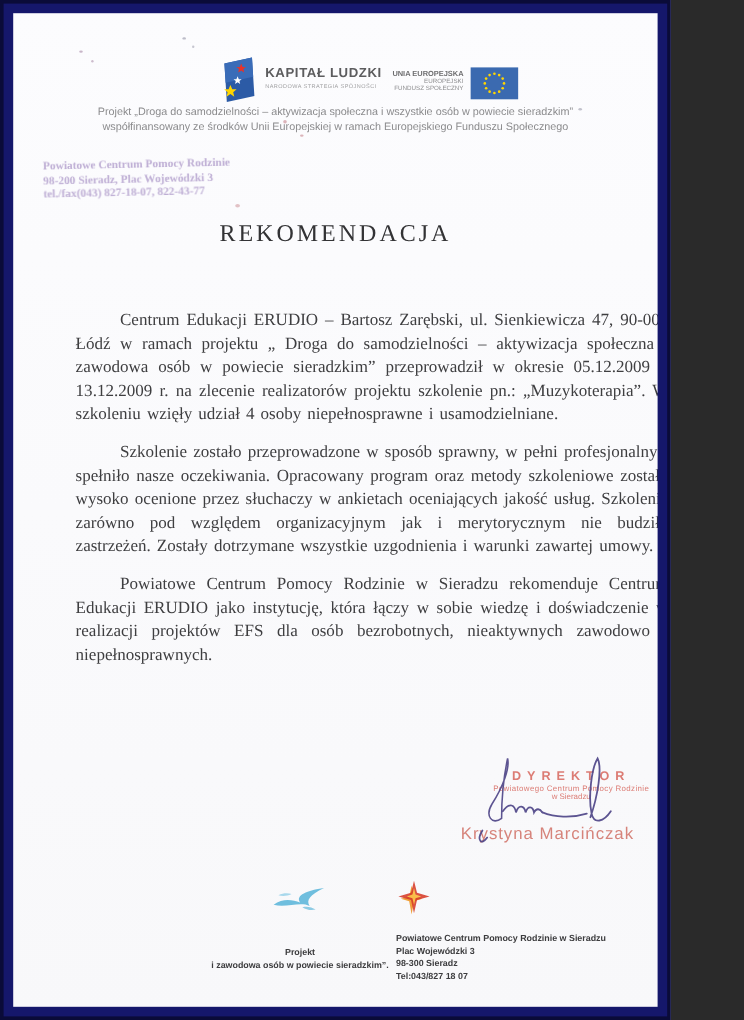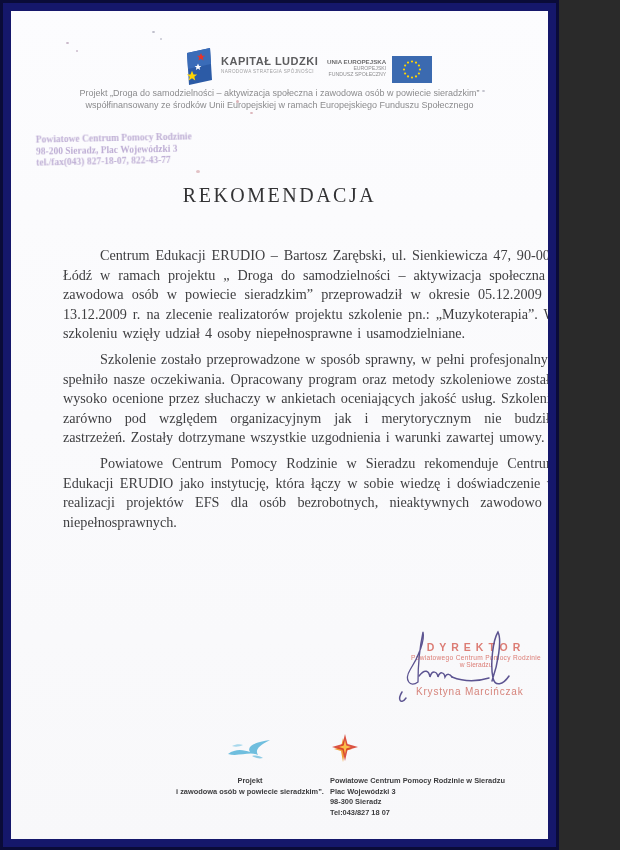--- a/index.html
+++ b/index.html
@@ -23,33 +23,33 @@
                 font-family:"Liberation Serif",serif;font-weight:bold;font-size:9.5px;line-height:11.5px;
                 transform:rotate(-1.2deg);filter:blur(.3px);}
   
   .doc-title{position:absolute;left:0;right:0;top:168px;text-align:center;margin:16px;
              font-family:"Liberation Serif",serif;font-weight:normal;font-size:20px;
              letter-spacing:2.5px;color:#333335;}
   
   .bodytext{position:absolute;left:63px;top:246px;width:494px;
             font-family:"Liberation Serif",serif;font-size:14.2px;line-height:19.6px;
             color:#3e3e40;text-align:justify;word-spacing:1.5px;}
-  .bodytext p{margin:0 0 6px 0;text-indent:37px;}
+  .bodytext p{margin:12px 0 6px 0;text-indent:37px;}
   
   .red-stamp{position:absolute;left:392px;top:641px;width:168px;text-align:center;
              color:rgba(213,92,82,.8);z-index:3;}
   .red-stamp .st-title{font-size:10.5px;font-weight:bold;letter-spacing:5px;}
   .red-stamp .st-l2{font-size:6.6px;margin-top:1px;letter-spacing:.3px;}
   .red-stamp .st-l3{font-size:6.6px;}
   .sig-svg{position:absolute;left:392px;top:626px;z-index:4;}
-  .sig-name{position:absolute;left:416px;top:686px;font-size:10px;color:rgba(208,110,100,.85);
+  .sig-name{position:absolute;left:384px;top:686px;font-size:14px;color:rgba(208,110,100,.85);
             letter-spacing:.8px;z-index:3;filter:blur(.2px);}
   
   .footer-left{position:absolute;left:140px;top:738px;width:220px;text-align:center;}
-  .footer-left .txt{margin-top:8px;font-size:7.4px;font-weight:600;line-height:10.5px;color:#3c3c3e;}
+  .footer-left .txt{margin-top:20px;font-size:7.4px;font-weight:600;line-height:10.5px;color:#3c3c3e;}
   .footer-right{position:absolute;left:330px;top:734px;width:200px;}
   .footer-right .txt{margin-top:6px;font-size:7.4px;font-weight:600;line-height:10.5px;color:#3c3c3e;}
   
   .speck{position:absolute;border-radius:50%;z-index:1;}
 </style>
 </head>
 <body>
 
 <div class="scan">
 
@@ -101,21 +101,21 @@
           <circle cx="16" cy="20.4" r="1.1"></circle>
           <circle cx="13.1" cy="17.5" r="1.1"></circle>
         <circle cx="12" cy="13.5" r="1.1"></circle>
           <circle cx="13.1" cy="9.5" r="1.1"></circle>
           <circle cx="16" cy="6.6" r="1.1"></circle>
       </g>
     </svg>
   </div>
 
   <div class="project-lines">
-    <div>Projekt „Droga do samodzielności – aktywizacja społeczna i zawodowa osób w powiecie sieradzkim”</div>
+    <div>Projekt „Droga do samodzielności – aktywizacja społeczna i wszystkie osób w powiecie sieradzkim”</div>
     <div>współfinansowany ze środków Unii Europejskiej w ramach Europejskiego Funduszu Społecznego</div>
   </div>
 
   <div class="corner-stamp">
     <div>Powiatowe Centrum Pomocy Rodzinie</div>
     <div>98-200 Sieradz, Plac Wojewódzki 3</div>
     <div>tel./fax(043) 827-18-07,  822-43-77</div>
   </div>
 
   <h1 class="doc-title">REKOMENDACJA</h1>

